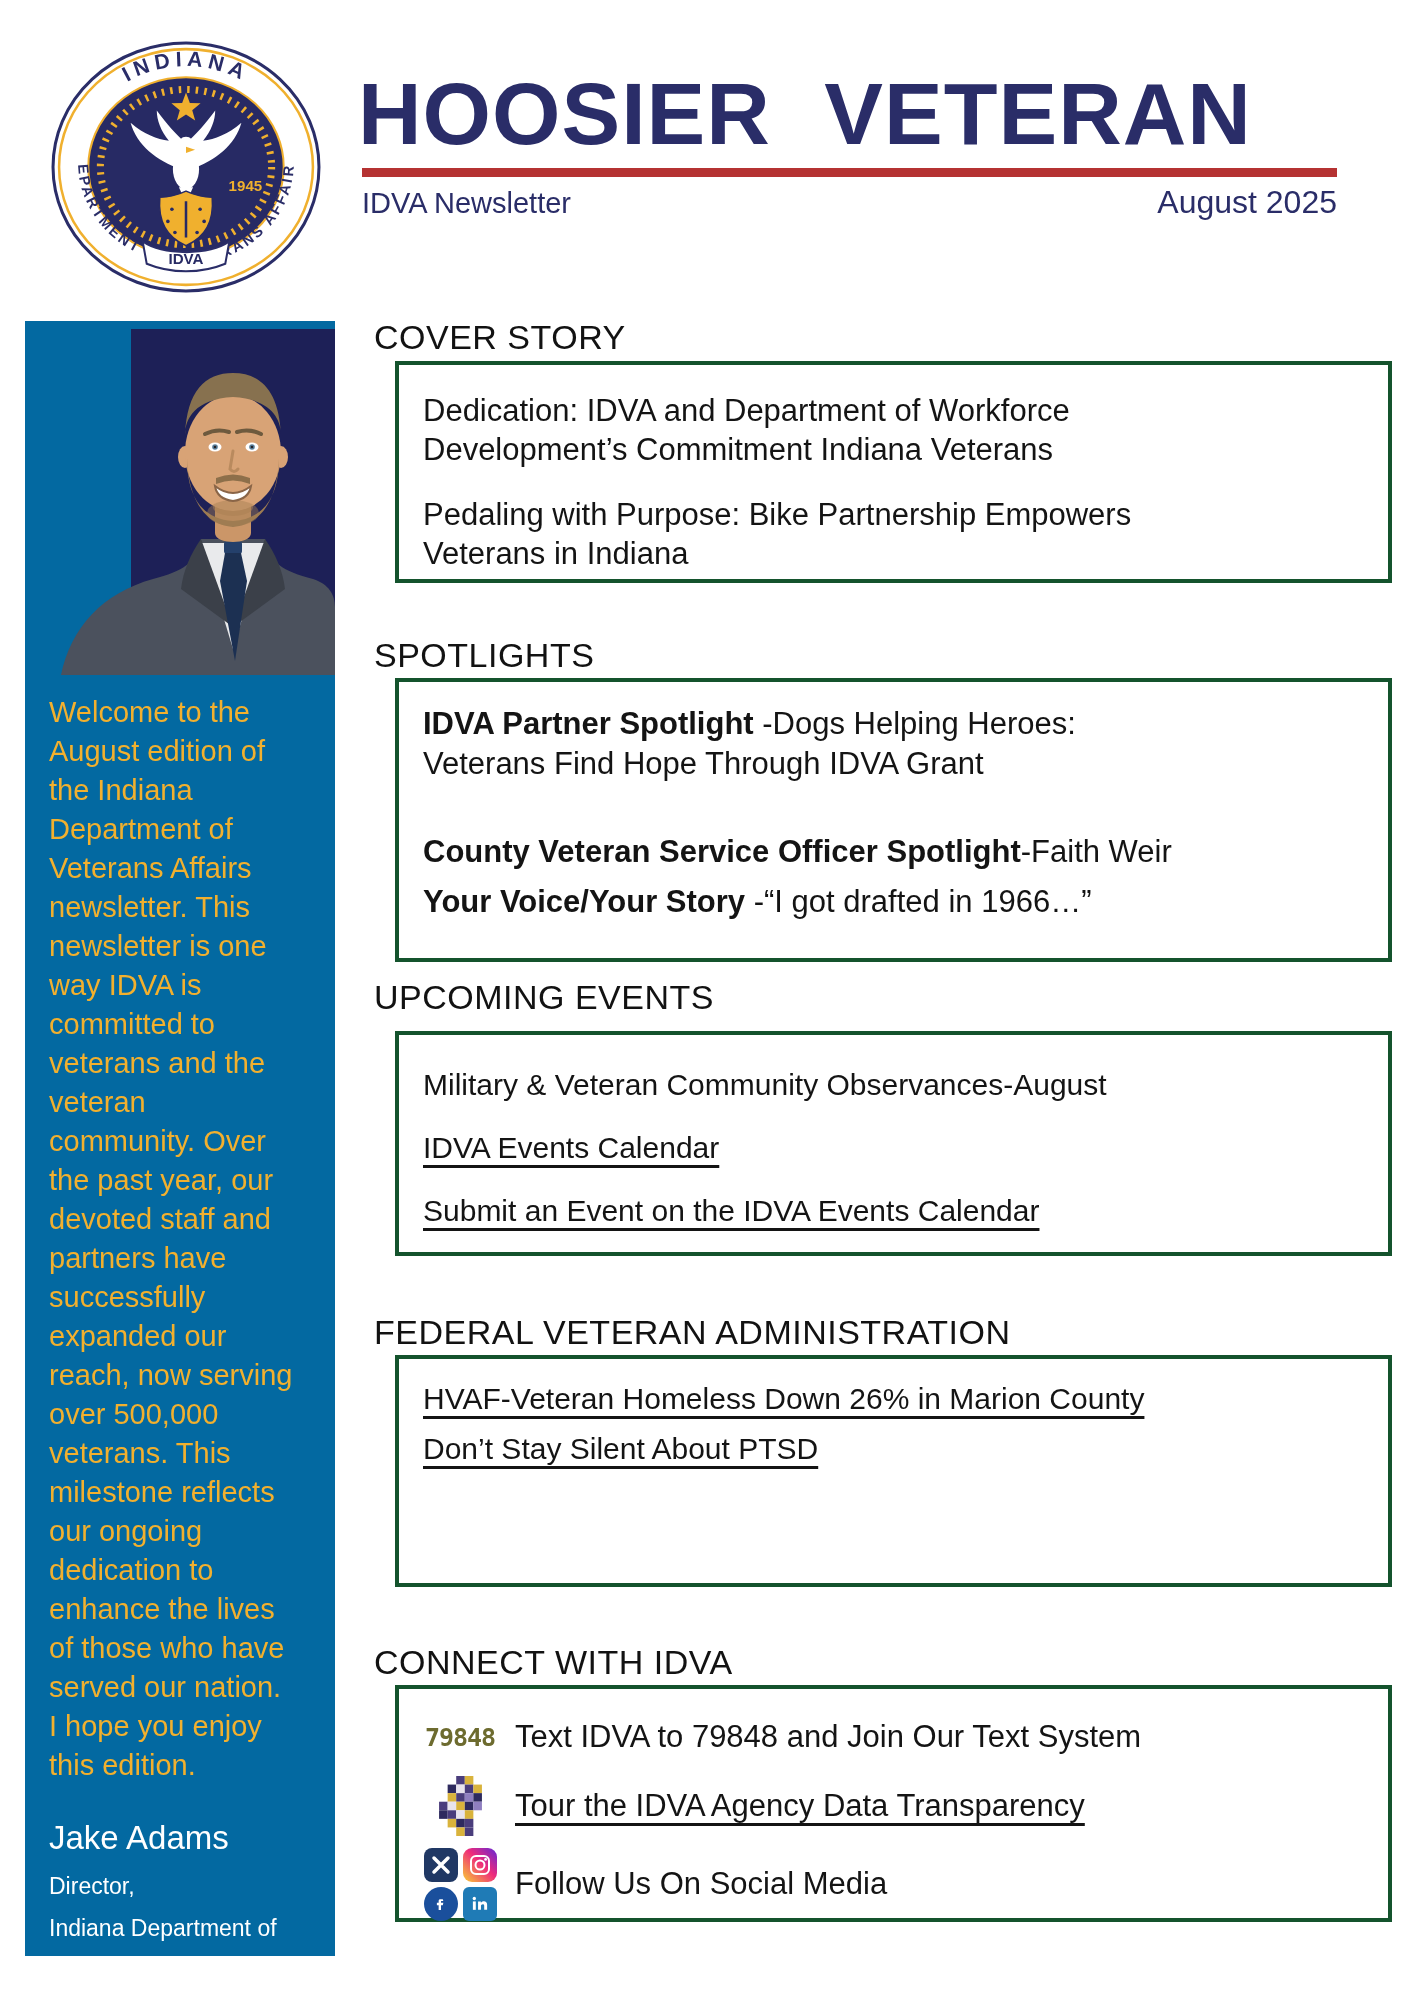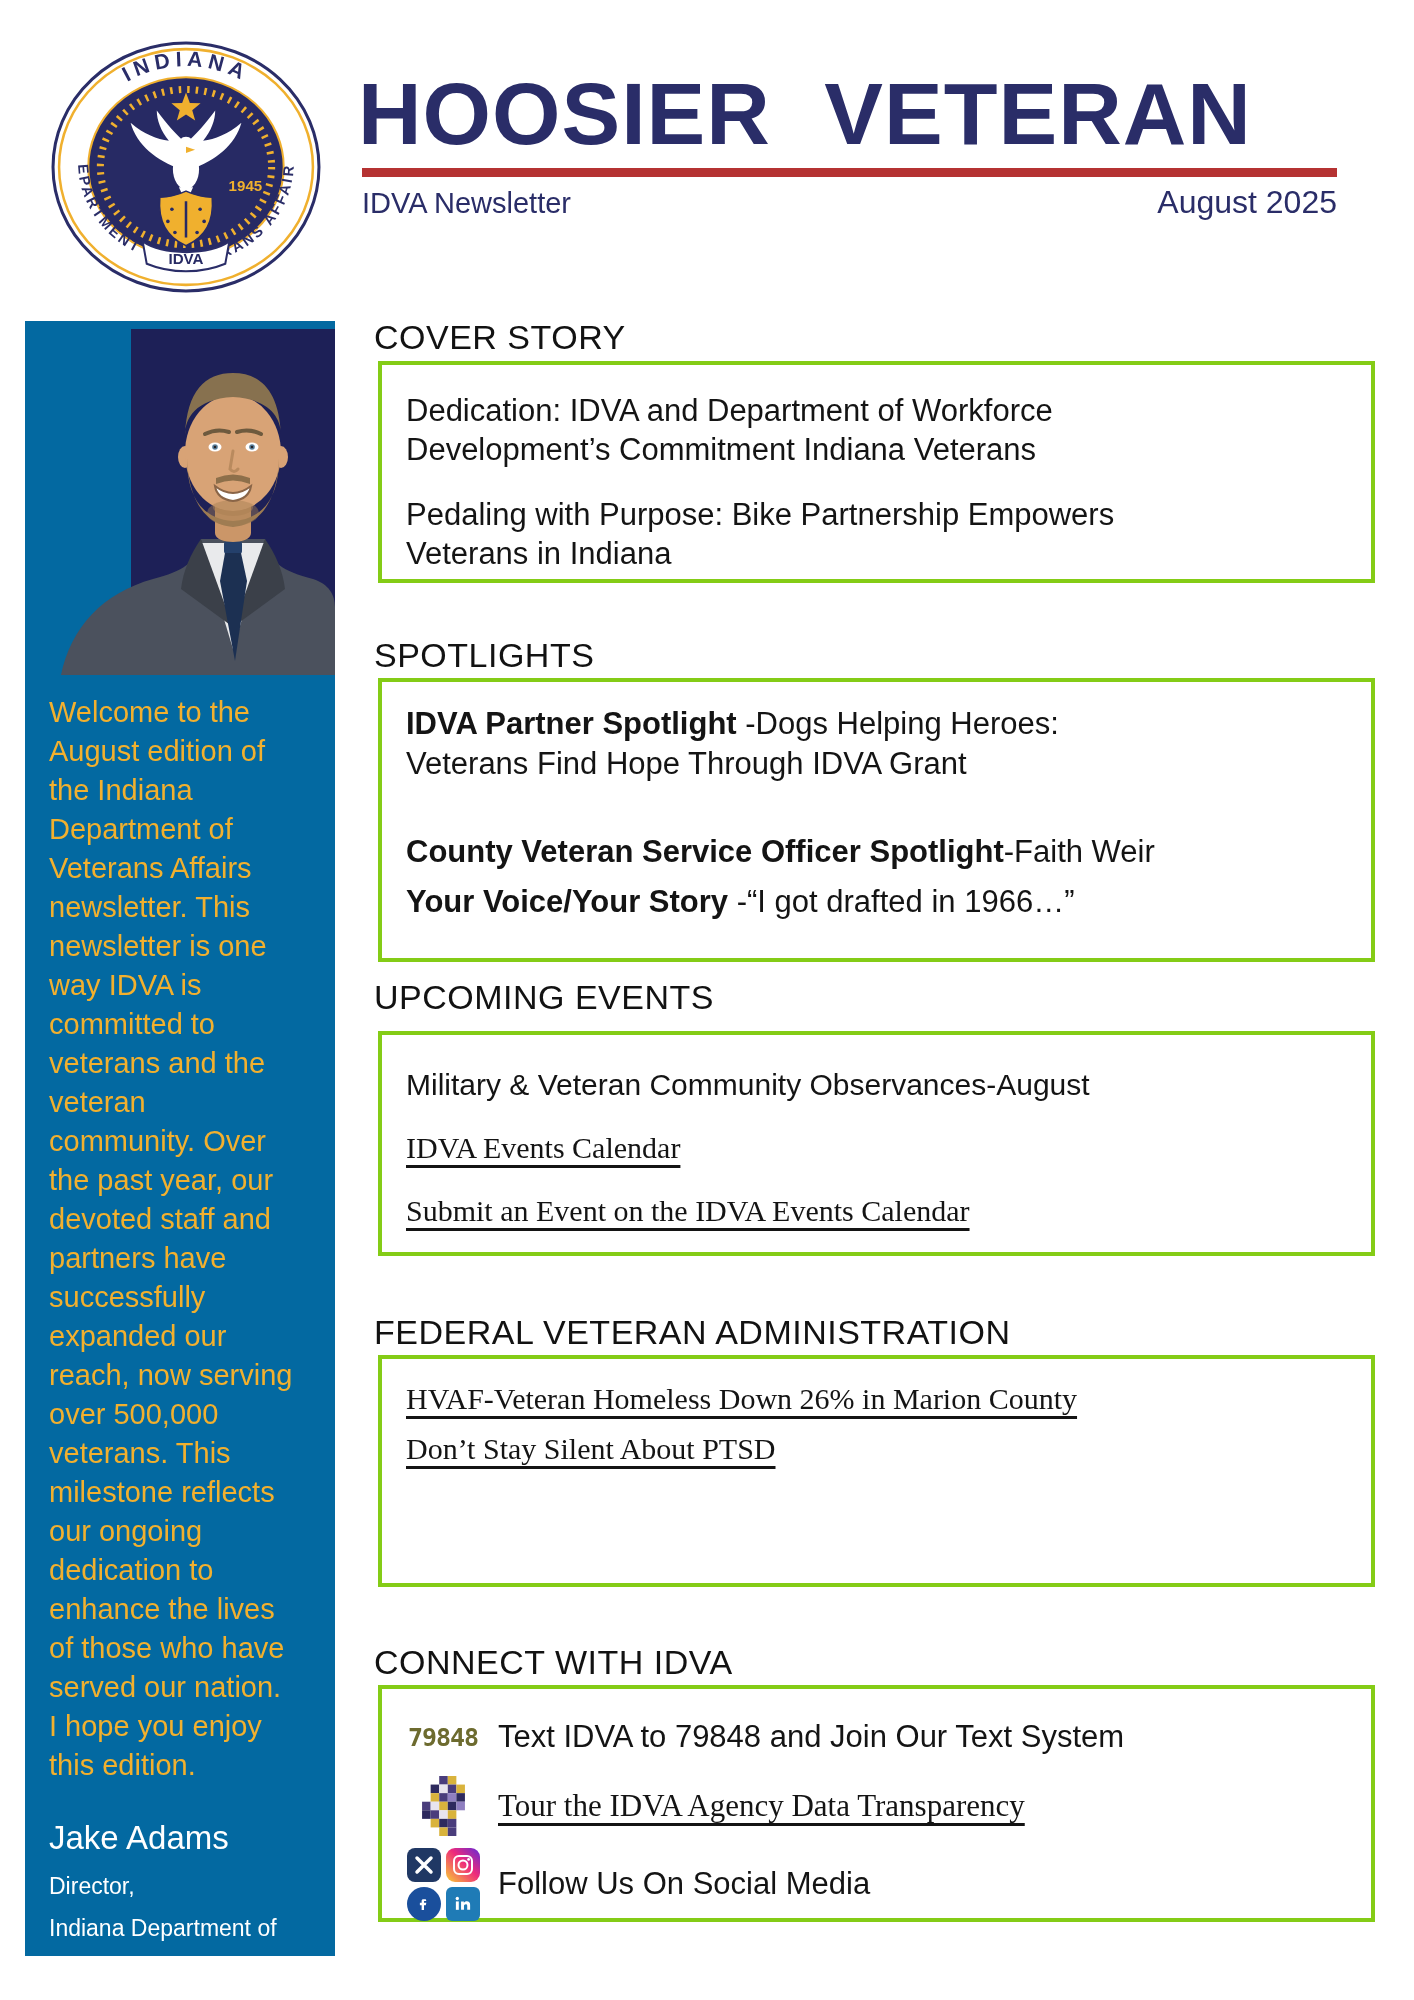--- a/index.html
+++ b/index.html
@@ -22,26 +22,26 @@
   .sidebar{position:absolute;left:25px;top:321px;width:310px;height:1635px;background:#0369a1;}
   .portrait{position:absolute;left:0;top:6px;width:310px;height:348px;}
   .welcome{position:absolute;left:24px;top:372px;width:280px;font-size:29px;line-height:39px;
     color:#f2b02e;white-space:pre-line;}
   .signature{position:absolute;left:24px;top:1498px;color:#ffffff;}
   .signature-name{font-size:33px;margin-bottom:8px;}
   .signature-title{font-size:23px;line-height:42px;white-space:pre-line;}
 
   
   .section-heading{position:absolute;left:374px;font-size:34px;letter-spacing:0.5px;color:#121212;}
-  .content-box{position:absolute;left:378px;width:997px;box-sizing:border-box;
-    border:4px solid #84cc16;background:#ffffff;padding:8px 16px 0 24px;}
+  .content-box{position:absolute;left:395px;width:997px;box-sizing:border-box;
+    border:4px solid #14532d;background:#ffffff;padding:8px 16px 0 24px;}
   .multiline{white-space:pre-line;}
   .item{font-size:31px;line-height:39px;color:#141414;}
   .bold-lead{font-weight:bold;}
-  .link-underline{text-decoration:underline;text-decoration-thickness:3px;text-underline-offset:7px;font-family:Liberation Serif, serif;}
+  .link-underline{text-decoration:underline;text-decoration-thickness:3px;text-underline-offset:7px;}
 
   #box-cover{top:361px;height:222px;padding-top:26px;}
   #box-cover .item + .item{margin-top:26px;}
   #heading-cover{top:318px;}
 
   #box-spotlights{top:678px;height:284px;padding-top:22px;}
   #box-spotlights .item{line-height:40px;}
   #spot-item-2{margin-top:48px;}
   #spot-item-3{margin-top:10px;}
   #heading-spotlights{top:636px;}

